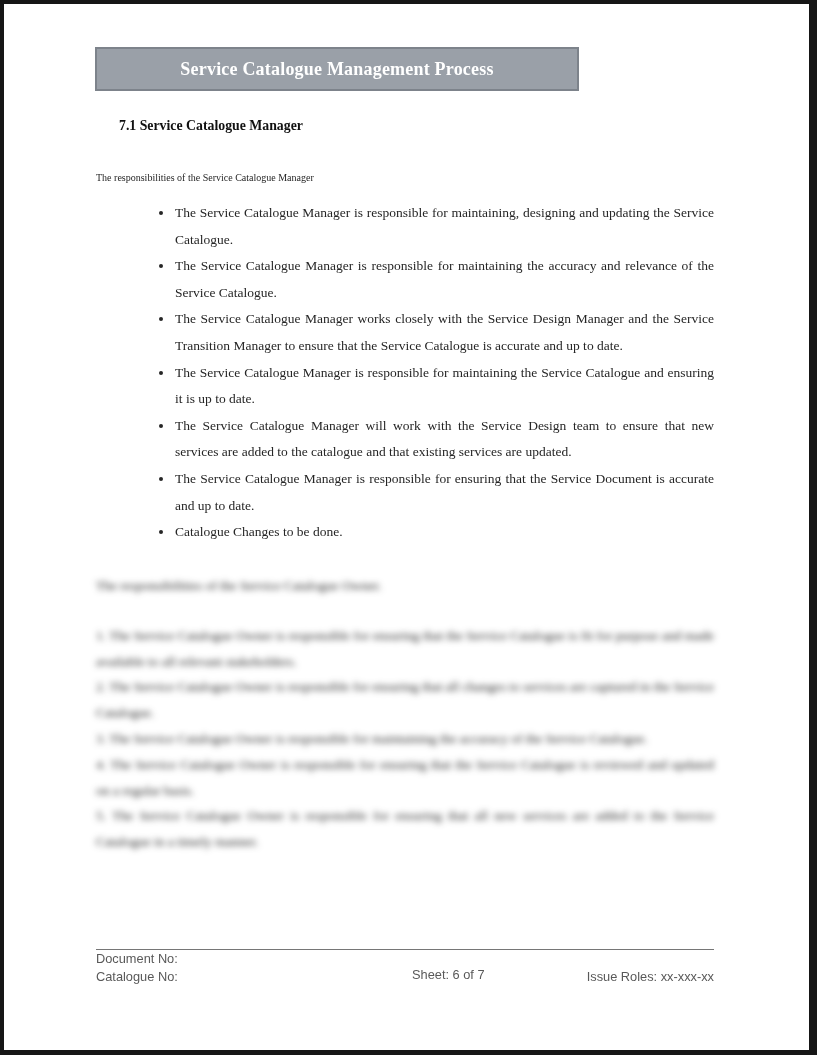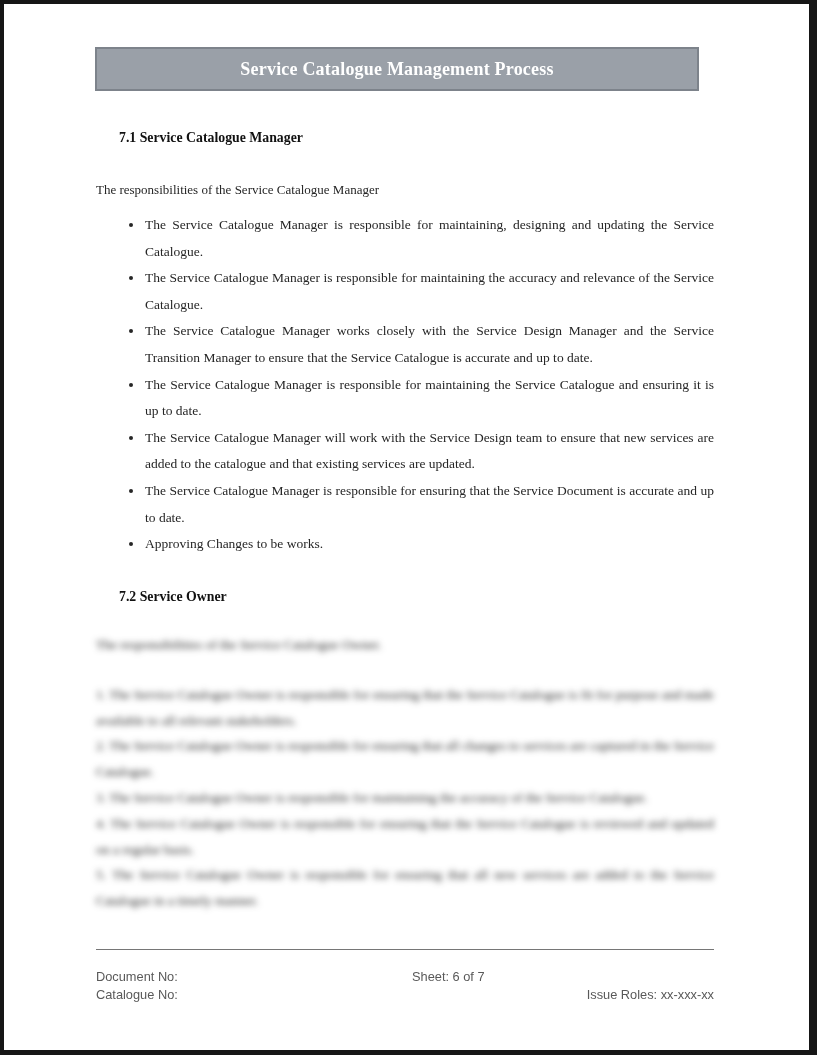--- a/index.html
+++ b/index.html
@@ -17,21 +17,21 @@
     overflow: hidden;
   }
   .content {
     box-sizing: border-box;
     width: 100%;
     padding: 0 95px 0 92px;
   }
   .banner {
     box-sizing: border-box;
     margin: 43px 0 0 91px;
-    width: 604px;
+    width: 484px;
     height: 44px;
     background: #9aa0a8;
     border: 2px solid #7d838b;
     display: flex;
     align-items: center;
     justify-content: center;
   }
   .banner-title {
     color: #ffffff;
     font-size: 18px;
@@ -40,40 +40,41 @@
   }
   .h-section {
     margin: 20px 0 0 23px;
     font-size: 15.5px;
     font-weight: bold;
     color: #111111;
     line-height: 19px;
   }
   .h-section .sec-num { display: inline-block; width: 27px; }
   .h-sub {
-    margin: 38px 0 0 23px;
+    margin: 26px 0 0 23px;
     font-size: 13.8px;
     font-weight: bold;
     color: #111111;
     line-height: 17px;
   }
   .intro {
     margin: 34px 0 12px 0;
-    font-size: 13px;
+    font-size: 10px;
     line-height: 20px;
   }
   ul.bullets {
     margin: 8px 0 0 0;
     padding: 0 0 0 48px;
   }
   ul.bullets li {
     font-size: 13.5px;
     line-height: 26.6px;
     text-align: justify;
     padding-left: 1px;
+    margin-left: 30px;
   }
   .blur-block {
     filter: blur(3.1px);
     -webkit-filter: blur(3.1px);
   }
   .blur-intro {
     margin: 27px 0 0 0;
     font-size: 13.5px;
     line-height: 26px;
   }
@@ -83,35 +84,35 @@
     font-size: 13.5px;
     line-height: 25.8px;
     text-align: justify;
   }
   .footer {
     position: absolute;
     left: 92px;
     right: 95px;
     top: 945px;
     border-top: 1.5px solid #767676;
-    padding-top: 18px;
+    padding-top: 0;
     font-family: "Liberation Sans", "DejaVu Sans", sans-serif;
     font-size: 12.8px;
     color: #595959;
   }
   .footer-row {
     position: relative;
     display: flex;
     justify-content: space-between;
     line-height: 18px;
   }
   .footer .sheet {
     position: absolute;
     left: 316px;
-    top: 0;
+    top: 16px;
   }
 </style>
 </head>
 <body>
 
 <div class="page">
 
   <div class="banner">
     <span class="banner-title">Service Catalogue Management Process</span>
   </div>
@@ -123,24 +124,23 @@
 
     <p class="intro">The responsibilities of the Service Catalogue Manager</p>
 
     <ul class="bullets">
       <li>The Service Catalogue Manager is responsible for maintaining, designing and updating the Service Catalogue.</li>
       <li>The Service Catalogue Manager is responsible for maintaining the accuracy and relevance of the Service Catalogue.</li>
       <li>The Service Catalogue Manager works closely with the Service Design Manager and the Service Transition Manager to ensure that the Service Catalogue is accurate and up to date.</li>
       <li>The Service Catalogue Manager is responsible for maintaining the Service Catalogue and ensuring it is up to date.</li>
       <li>The Service Catalogue Manager will work with the Service Design team to ensure that new services are added to the catalogue and that existing services are updated.</li>
       <li>The Service Catalogue Manager is responsible for ensuring that the Service Document is accurate and up to date.</li>
-      <li>Approving Changes to be works.</li>
+      <li>Catalogue Changes to be done.</li>
     </ul>
 
-    <div class="h-sub" style="margin-top:30px;">7.2 Service Owner</div>
 
     <div class="blur-block">
       <p class="blur-intro">The responsibilities of the Service Catalogue Owner.</p>
       <div class="blur-items">
         <p>1. The Service Catalogue Owner is responsible for ensuring that the Service Catalogue is fit for purpose and made available to all relevant stakeholders.</p>
         <p>2. The Service Catalogue Owner is responsible for ensuring that all changes to services are captured in the Service Catalogue.</p>
         <p>3. The Service Catalogue Owner is responsible for maintaining the accuracy of the Service Catalogue.</p>
         <p>4. The Service Catalogue Owner is responsible for ensuring that the Service Catalogue is reviewed and updated on a regular basis.</p>
         <p>5. The Service Catalogue Owner is responsible for ensuring that all new services are added to the Service Catalogue in a timely manner.</p>
       </div>

